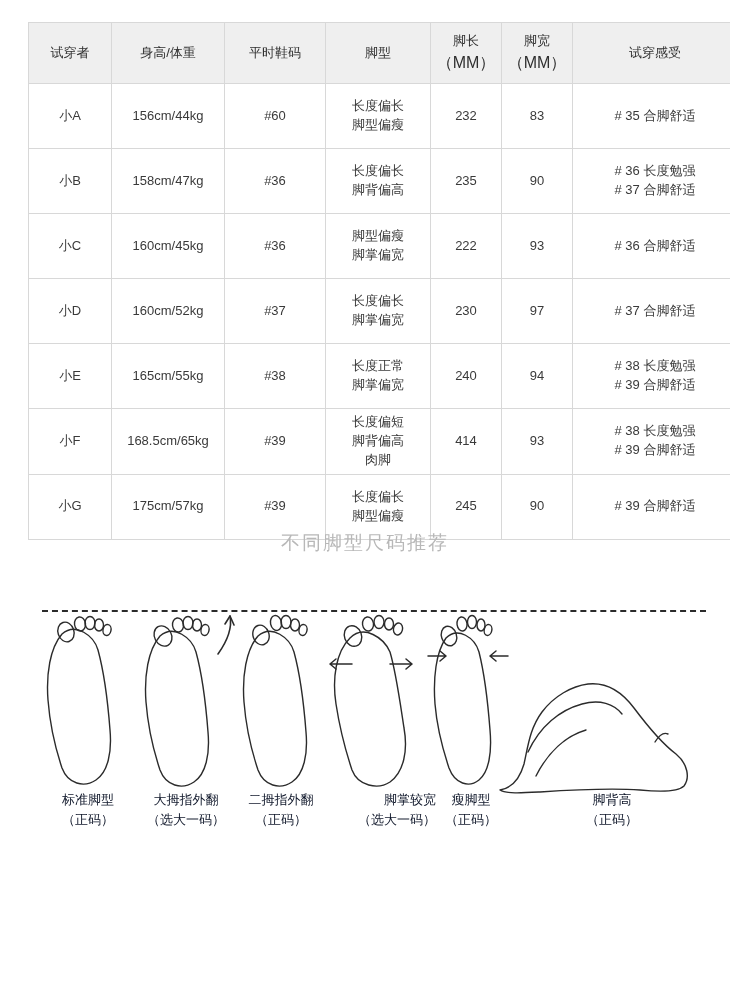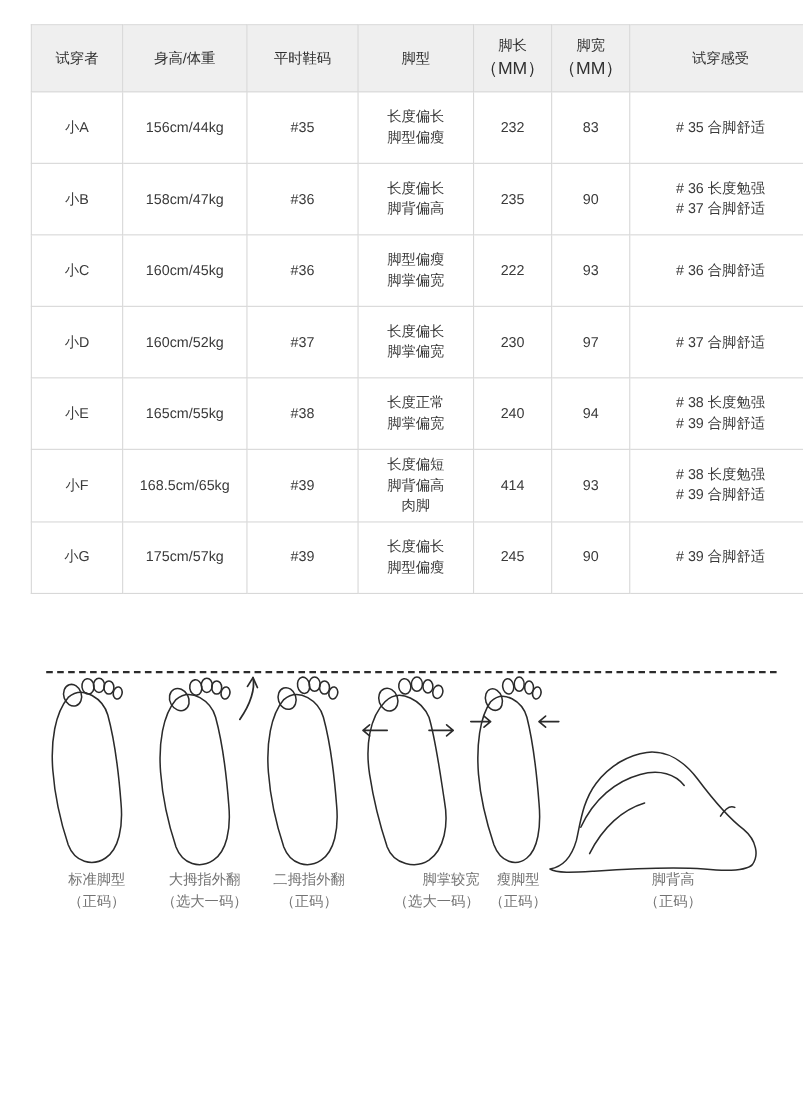--- a/index.html
+++ b/index.html
@@ -108,21 +108,21 @@
     position: absolute;
     left: 0;
     top: 790px;
     width: 730px;
     height: 60px;
   }
   .caption {
     position: absolute;
     text-align: center;
     font-size: 13px;
-    color: #737373;
+    color: #0f172a;
     line-height: 1.55;
     width: 120px;
   }
   .caption span { display: block; }
 
   .cap0 { left: 28px; }
   .cap1 { left: 126px; }
   .cap2 { left: 221px; }
   .cap3 { left: 316px; text-align: right; }
   .cap4 { left: 411px; }
@@ -160,21 +160,21 @@
           <th class="col-7">
             <span>试穿感受</span>
           </th>
         </tr>
       </thead>
       <tbody>
 
         <tr>
           <td>小A</td>
           <td>156cm/44kg</td>
-          <td>#35</td>
+          <td>#60</td>
           <td class="cell-lines">
             <span>长度偏长</span>
             <span>脚型偏瘦</span>
           </td>
           <td>232</td>
           <td>83</td>
           <td class="cell-lines">
             <span># 35 合脚舒适</span>
             <span></span>
           </td>
@@ -271,20 +271,21 @@
           <td>90</td>
           <td class="cell-lines">
             <span># 39 合脚舒适</span>
           </td>
         </tr>
 
       </tbody>
     </table>
   </div>
 
+  <div class="section-title">不同脚型尺码推荐</div>
 
   <div class="feet-area">
     <div class="dashed-line"></div>
 
     <svg class="feet-svg" width="730" height="260" viewBox="0 0 730 260">
       <g fill="none" stroke="#2b2b2b" stroke-width="1.4" stroke-linecap="round" stroke-linejoin="round">
 
         <g>
           <path d="M62 42 C50 56, 46 82, 48 108 C50 134, 56 158, 62 176 C68 192, 84 196, 96 188 C108 180, 112 160, 110 138 C108 112, 104 80, 98 58 C94 44, 76 30, 62 42 Z"></path>
           <ellipse cx="66" cy="40" rx="8" ry="10" transform="rotate(-18 66 40)"></ellipse>

